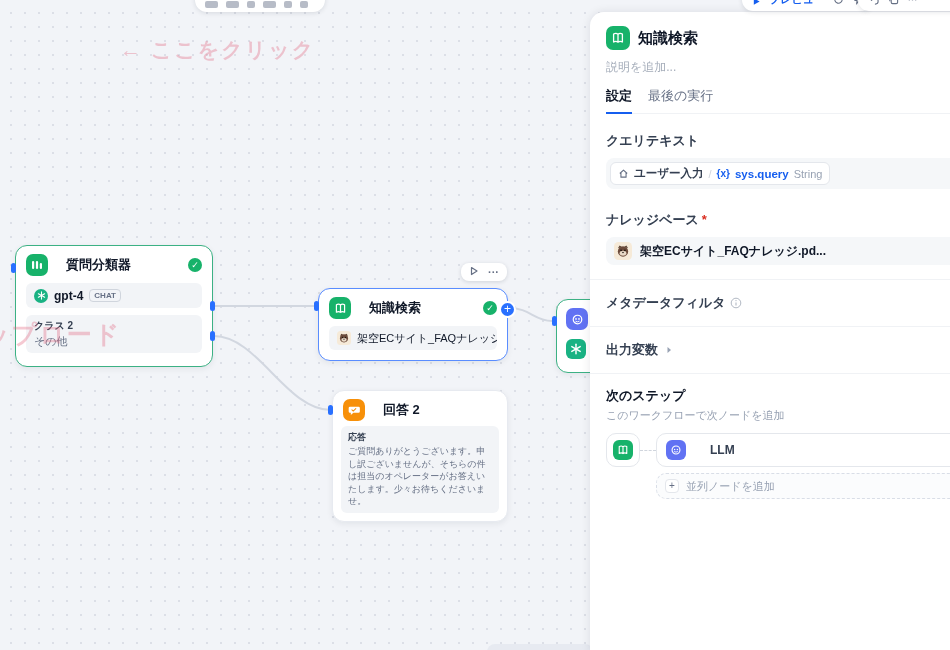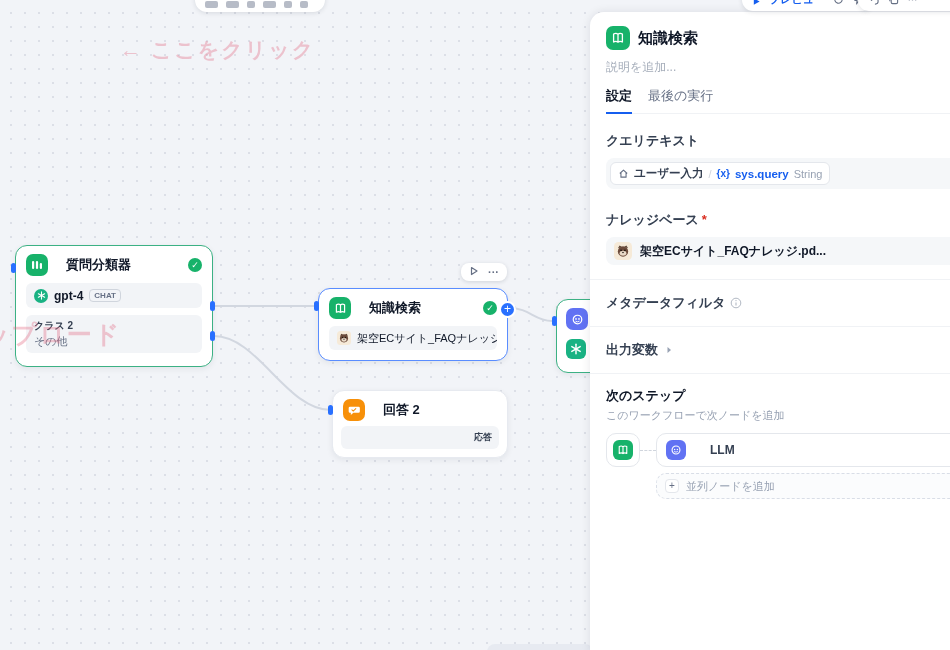--- a/index.html
+++ b/index.html
@@ -56,21 +56,21 @@
   .plus-badge { position:absolute; right:-9px; top:12px; width:17px; height:17px;
     border-radius:50%; background:#2970ff; border:2px solid #fff; color:#fff;
     font-size:12px; line-height:13px; text-align:center; z-index:5; }
   .node-toolbar { position:absolute; right:0; top:-26px; background:#fff;
     border-radius:8px; box-shadow:0 1px 4px rgba(16,24,40,0.15);
     display:flex; align-items:center; gap:9px; padding:3px 8px; }
   .tb-ic { color:#667085; font-size:11px; line-height:12px; }
 
   .node-answer { left:332px; top:390px; width:176px; border:1px solid #e7eaf0; }
   .answer-body { margin:0 8px 8px; background:#f2f4f7; border-radius:6px;
-    padding:5px 7px;text-align:right; }
+    padding:5px 7px; }
   .answer-label { font-size:9px; font-weight:bold; color:#354052; }
   .answer-text { font-size:9px; color:#667085; line-height:1.4; margin-top:1px; }
 
   .node-llm-partial { left:556px; top:299px; width:60px; height:74px;
     border:1.5px solid #3cb184; padding:8px 0 0 9px; }
   .node-llm-partial .node-icon { margin-bottom:9px; }
 
   
   .pill { position:absolute; background:#fff; border-radius:12px; z-index:20;
     box-shadow:0 1px 5px rgba(16,24,40,0.12); display:flex; align-items:flex-end;
@@ -236,20 +236,21 @@
       <span class="node-icon bg-orange">
         <svg width="12" height="12" viewBox="0 0 14 14">
             <path d="M2 3 h10 a1.5 1.5 0 0 1 1.5 1.5 v4 a1.5 1.5 0 0 1 -1.5 1.5 h-6 l-3 2.5 v-2.5 h-1 a1.5 1.5 0 0 1 -1.5 -1.5 v-4 A1.5 1.5 0 0 1 2 3 Z" fill="#fff" transform="translate(0.3,0.3)"></path>
             <path d="M4.6 6.8 l1.5 1.5 l3 -3" stroke="#f79009" stroke-width="1.2" fill="none" stroke-linecap="round"></path>
           </svg>
       </span>
       <span class="node-title">回答 2</span>
     </div>
     <div class="answer-body">
       <div class="answer-label">応答</div>
+      <div class="answer-text">ご質問ありがとうございます。申し訳ございませんが、そちらの件は担当のオペレーターがお答えいたします。少々お待ちくださいませ。</div>
     </div>
   </div>
 
   <div class="node node-llm-partial">
     <span class="node-icon bg-indigo">
       <svg width="13" height="13" viewBox="0 0 14 14">
           <circle cx="7" cy="7" r="4.6" fill="none" stroke="#fff" stroke-width="1.3"></circle>
           <circle cx="5.4" cy="6.4" r="0.9" fill="#fff"></circle>
           <circle cx="8.6" cy="6.4" r="0.9" fill="#fff"></circle>
           <path d="M5.2 9 q1.8 1.2 3.6 0" stroke="#fff" stroke-width="1" fill="none" stroke-linecap="round"></path>

